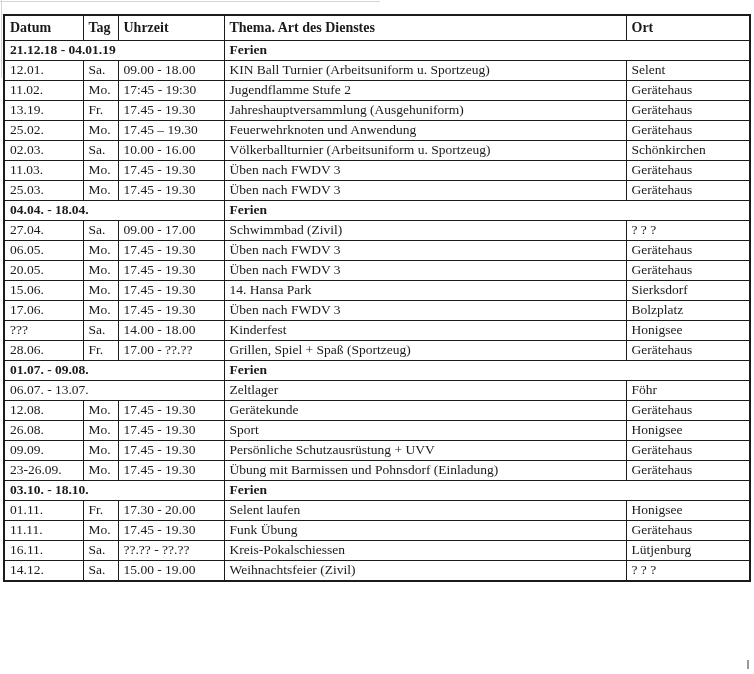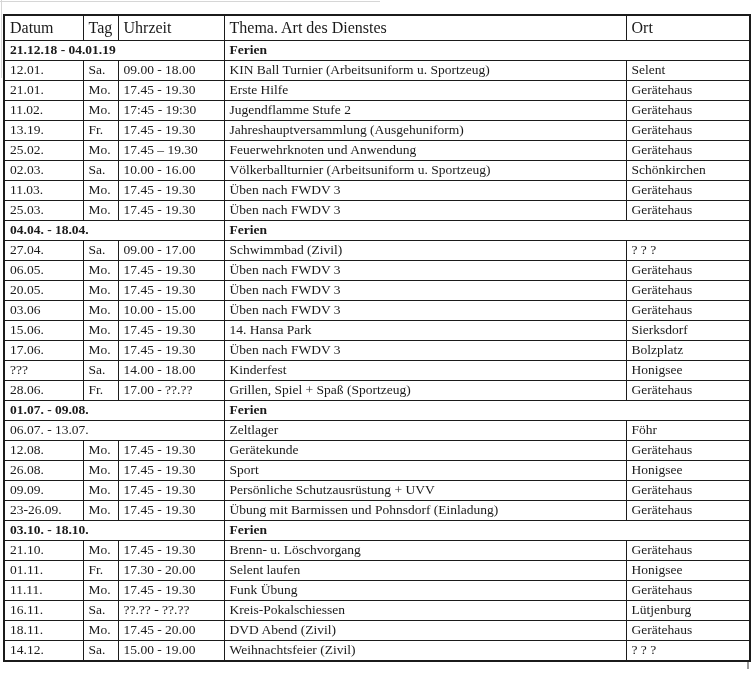--- a/index.html
+++ b/index.html
@@ -40,22 +40,22 @@
     height: 19px;
     font-size: 13.5px;
     line-height: 1.05;
     vertical-align: middle;
     text-align: left;
     white-space: nowrap;
     overflow: hidden;
   }
   table.schedule th {
     height: 24px;
-    font-size: 16px;
-    font-weight: normal;
+    font-size: 14px;
+    font-weight: bold;
     margin-left: 35px;
   }
   td.c-uhrzeit { text-align: center; padding: 0 2px; margin-top: 22px; }
   tr.ferien-row td { font-weight: bold; }
 </style>
 </head>
 <body>
 
 <div class="page">
   <div class="artifact-top"></div>
@@ -85,27 +85,20 @@
           <td class="c-thema" colspan="2">Ferien</td>
         </tr>
         <tr>
           <td class="c-datum">12.01.</td>
           <td class="c-tag">Sa.</td>
           <td class="c-uhrzeit">09.00 - 18.00</td>
           <td class="c-thema">KIN Ball Turnier (Arbeitsuniform u. Sportzeug)</td>
           <td class="c-ort">Selent</td>
         </tr>
         <tr>
-          <td class="c-datum">21.01.</td>
-          <td class="c-tag">Mo.</td>
-          <td class="c-uhrzeit">17.45 - 19.30</td>
-          <td class="c-thema">Erste Hilfe</td>
-          <td class="c-ort">Gerätehaus</td>
-        </tr>
-        <tr>
           <td class="c-datum">11.02.</td>
           <td class="c-tag">Mo.</td>
           <td class="c-uhrzeit">17:45 - 19:30</td>
           <td class="c-thema">Jugendflamme Stufe 2</td>
           <td class="c-ort">Gerätehaus</td>
         </tr>
         <tr>
           <td class="c-datum">13.19.</td>
           <td class="c-tag">Fr.</td>
           <td class="c-uhrzeit">17.45 - 19.30</td>
@@ -155,27 +148,20 @@
           <td class="c-datum">06.05.</td>
           <td class="c-tag">Mo.</td>
           <td class="c-uhrzeit">17.45 - 19.30</td>
           <td class="c-thema">Üben nach FWDV 3</td>
           <td class="c-ort">Gerätehaus</td>
         </tr>
         <tr>
           <td class="c-datum">20.05.</td>
           <td class="c-tag">Mo.</td>
           <td class="c-uhrzeit">17.45 - 19.30</td>
-          <td class="c-thema">Üben nach FWDV 3</td>
-          <td class="c-ort">Gerätehaus</td>
-        </tr>
-        <tr>
-          <td class="c-datum">03.06</td>
-          <td class="c-tag">Mo.</td>
-          <td class="c-uhrzeit">10.00 - 15.00</td>
           <td class="c-thema">Üben nach FWDV 3</td>
           <td class="c-ort">Gerätehaus</td>
         </tr>
         <tr>
           <td class="c-datum">15.06.</td>
           <td class="c-tag">Mo.</td>
           <td class="c-uhrzeit">17.45 - 19.30</td>
           <td class="c-thema">14. Hansa Park</td>
           <td class="c-ort">Sierksdorf</td>
         </tr>
@@ -233,27 +219,20 @@
         <tr>
           <td class="c-datum">23-26.09.</td>
           <td class="c-tag">Mo.</td>
           <td class="c-uhrzeit">17.45 - 19.30</td>
           <td class="c-thema">Übung mit Barmissen und Pohnsdorf (Einladung)</td>
           <td class="c-ort">Gerätehaus</td>
         </tr>
         <tr class="ferien-row">
           <td class="c-datum" colspan="3">03.10. - 18.10.</td>
           <td class="c-thema" colspan="2">Ferien</td>
-        </tr>
-        <tr>
-          <td class="c-datum">21.10.</td>
-          <td class="c-tag">Mo.</td>
-          <td class="c-uhrzeit">17.45 - 19.30</td>
-          <td class="c-thema">Brenn- u. Löschvorgang</td>
-          <td class="c-ort">Gerätehaus</td>
         </tr>
         <tr>
           <td class="c-datum">01.11.</td>
           <td class="c-tag">Fr.</td>
           <td class="c-uhrzeit">17.30 - 20.00</td>
           <td class="c-thema">Selent laufen</td>
           <td class="c-ort">Honigsee</td>
         </tr>
         <tr>
           <td class="c-datum">11.11.</td>
@@ -263,27 +242,20 @@
           <td class="c-ort">Gerätehaus</td>
         </tr>
         <tr>
           <td class="c-datum">16.11.</td>
           <td class="c-tag">Sa.</td>
           <td class="c-uhrzeit">??.?? - ??.??</td>
           <td class="c-thema">Kreis-Pokalschiessen</td>
           <td class="c-ort">Lütjenburg</td>
         </tr>
         <tr>
-          <td class="c-datum">18.11.</td>
-          <td class="c-tag">Mo.</td>
-          <td class="c-uhrzeit">17.45 - 20.00</td>
-          <td class="c-thema">DVD Abend (Zivil)</td>
-          <td class="c-ort">Gerätehaus</td>
-        </tr>
-        <tr>
           <td class="c-datum">14.12.</td>
           <td class="c-tag">Sa.</td>
           <td class="c-uhrzeit">15.00 - 19.00</td>
           <td class="c-thema">Weihnachtsfeier (Zivil)</td>
           <td class="c-ort">? ? ?</td>
         </tr>
       </tbody>
   </table>
 </div>
 

